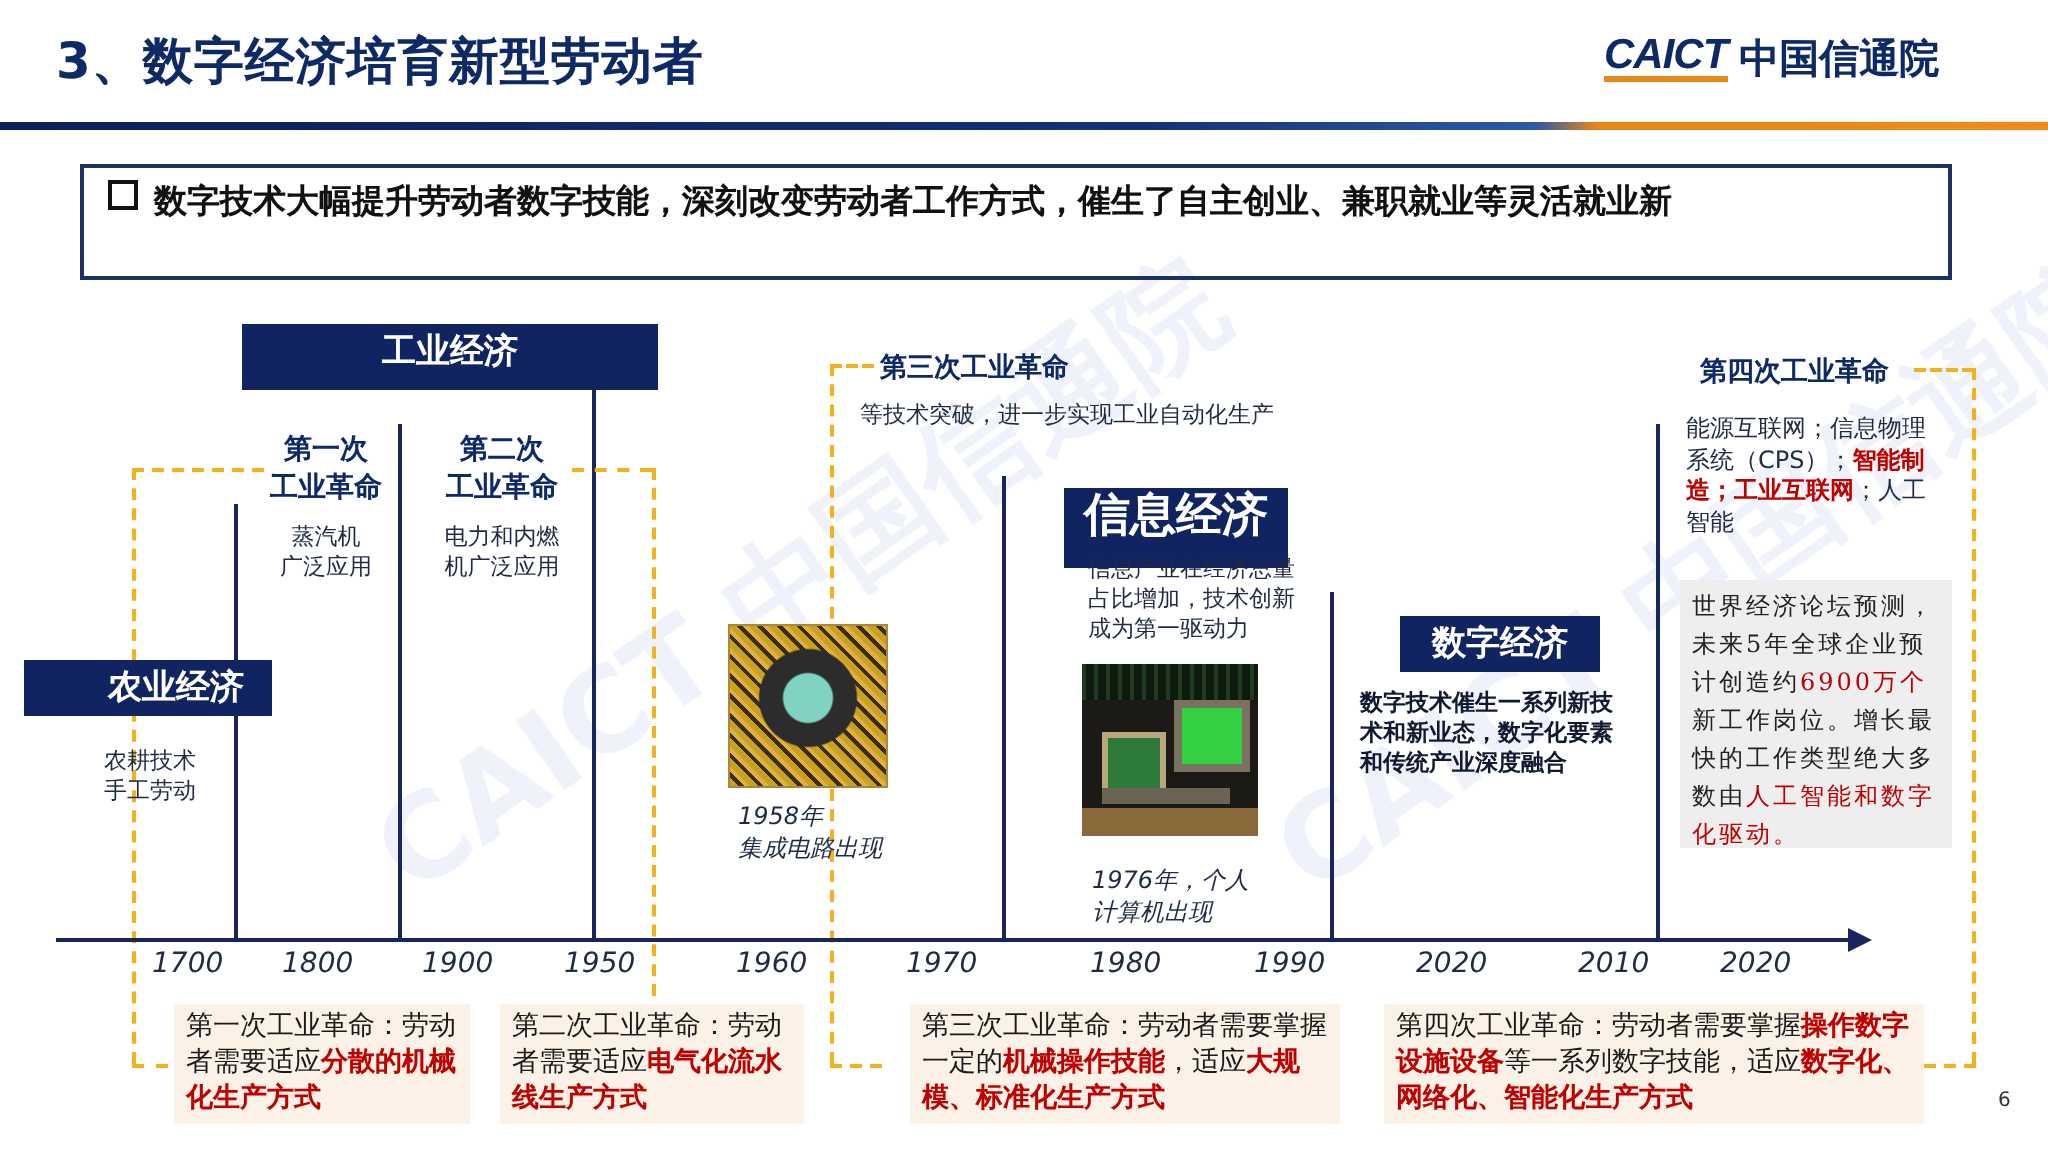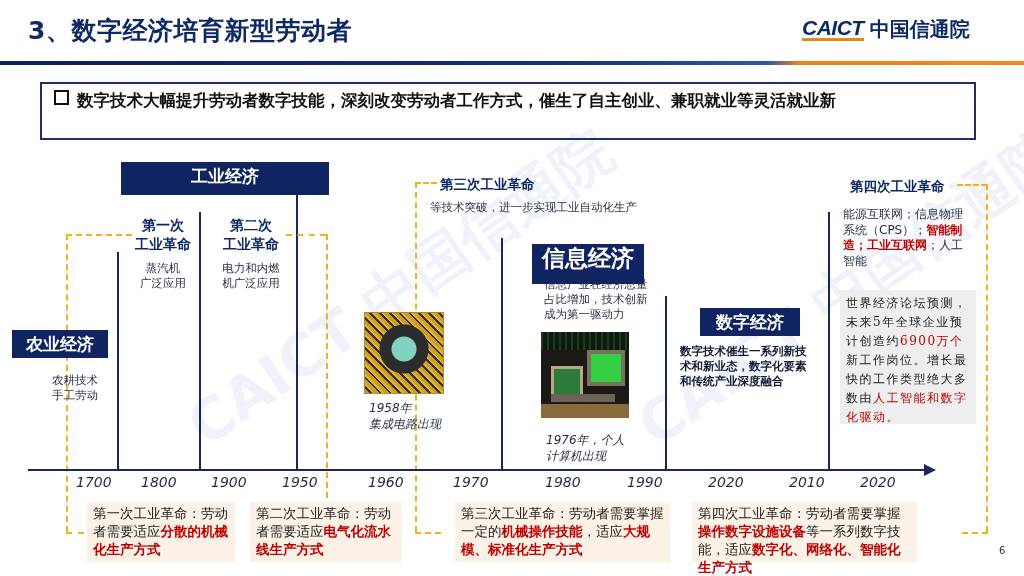--- a/index.html
+++ b/index.html
@@ -77,21 +77,21 @@
 <div class="abs dash-h" style="left:66px;top:532px;width:18px;"></div>
 <div class="abs dash-h" style="left:286px;top:234px;width:40px;"></div>
 <div class="abs dash-v" style="left:326px;top:234px;height:264px;"></div>
 <div class="abs dash-v" style="left:415px;top:182px;height:350px;"></div>
 <div class="abs dash-h" style="left:415px;top:182px;width:22px;"></div>
 <div class="abs dash-h" style="left:415px;top:532px;width:26px;"></div>
 <div class="abs dash-h" style="left:957px;top:184px;width:30px;"></div>
 <div class="abs dash-v" style="left:986px;top:184px;height:348px;"></div>
 <div class="abs dash-h" style="left:962px;top:532px;width:26px;"></div>
 
-<div class="abs band" style="left:12px;top:330px;width:96px;height:28px;font-size:17px;line-height:28px;">农业经济</div>
+<div class="abs band" style="left:12px;top:330px;width:96px;height:28px;font-size:17px;line-height:28px;padding-left:28px;">农业经济</div>
 <div class="abs small" style="left:28px;top:373px;width:70px;text-align:right;">
   <div>农耕技术</div>
   <div>手工劳动</div>
 </div>
 
 <div class="abs rev-title" style="left:126px;top:216px;width:74px;">
   <div>第一次</div>
   <div>工业革命</div>
 </div>
 <div class="abs small" style="left:126px;top:261px;width:74px;text-align:center;">
@@ -170,17 +170,17 @@
 
 <div class="abs bottom-box" style="left:87px;width:148px;height:60px;">
   <span>第一次工业革命：劳动者需要适应</span><span class="red">分散的机械化生产方式</span>
 </div>
 <div class="abs bottom-box" style="left:250px;width:152px;height:60px;">
   <span>第二次工业革命：劳动者需要适应</span><span class="red">电气化流水线生产方式</span>
 </div>
 <div class="abs bottom-box" style="left:455px;width:215px;height:60px;">
   <span>第三次工业革命：劳动者需要掌握一定的</span><span class="red">机械操作技能</span><span>，适应</span><span class="red">大规模、标准化生产方式</span>
 </div>
-<div class="abs bottom-box" style="left:692px;width:225px;height:60px;">
+<div class="abs bottom-box" style="left:692px;width:270px;height:60px;">
   <span>第四次工业革命：劳动者需要掌握</span><span class="red">操作数字设施设备</span><span>等一系列数字技能，适应</span><span class="red">数字化、网络化、智能化生产方式</span>
 </div>
 
 <div class="abs page-num">6</div>
 
 </body></html>

